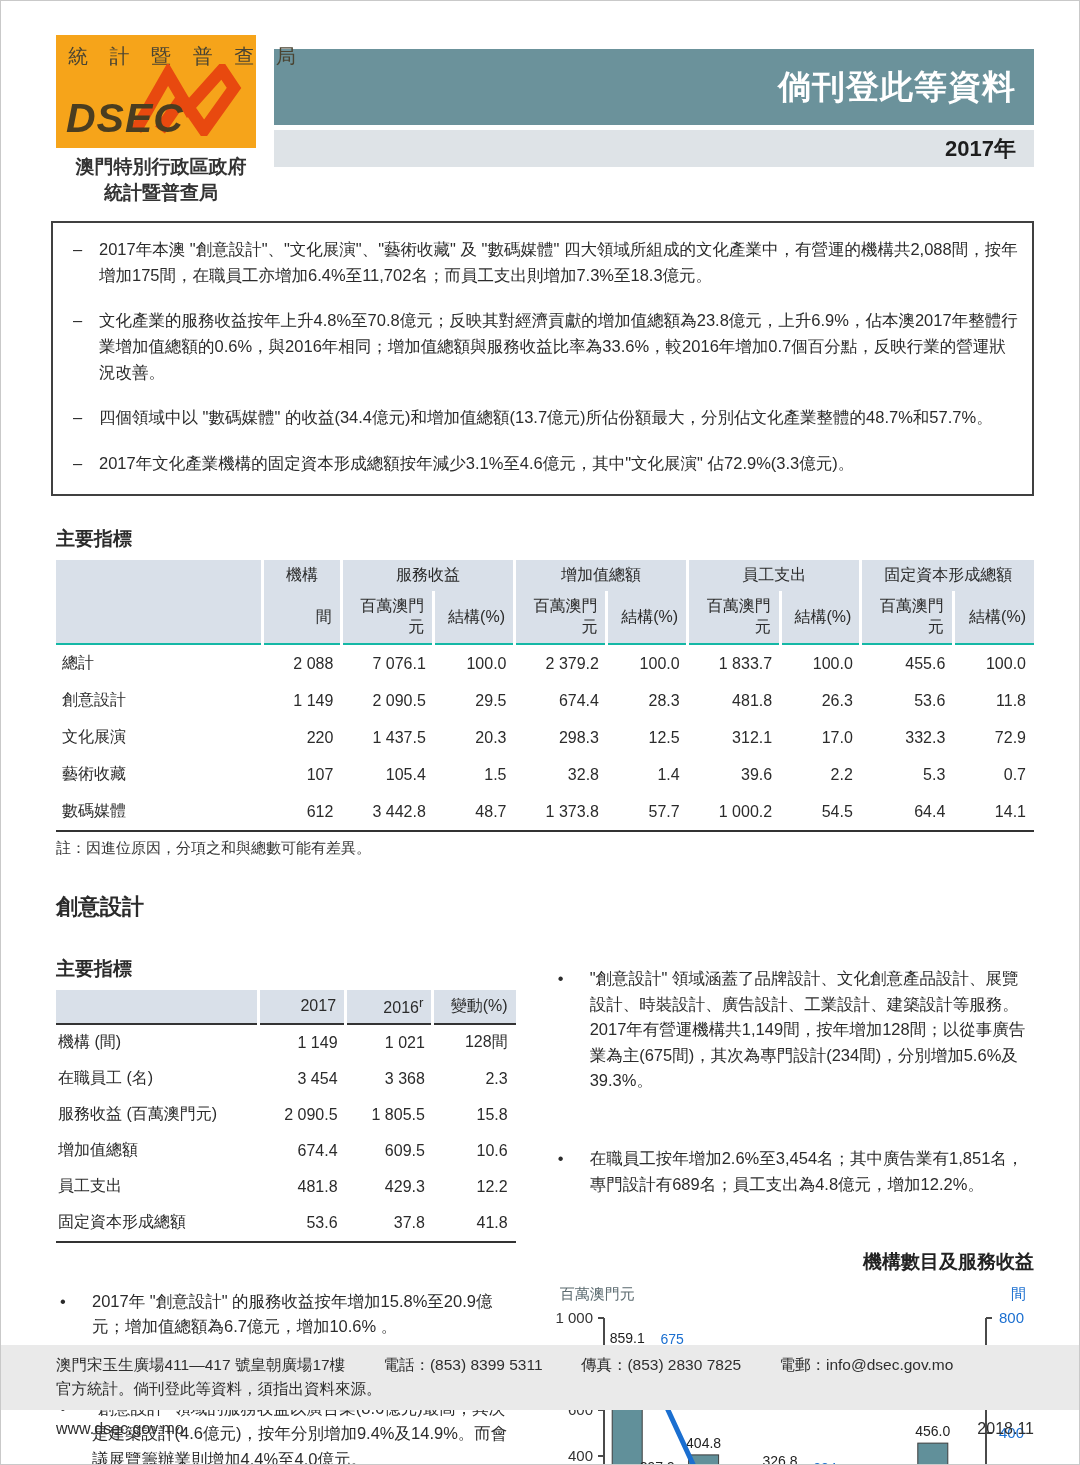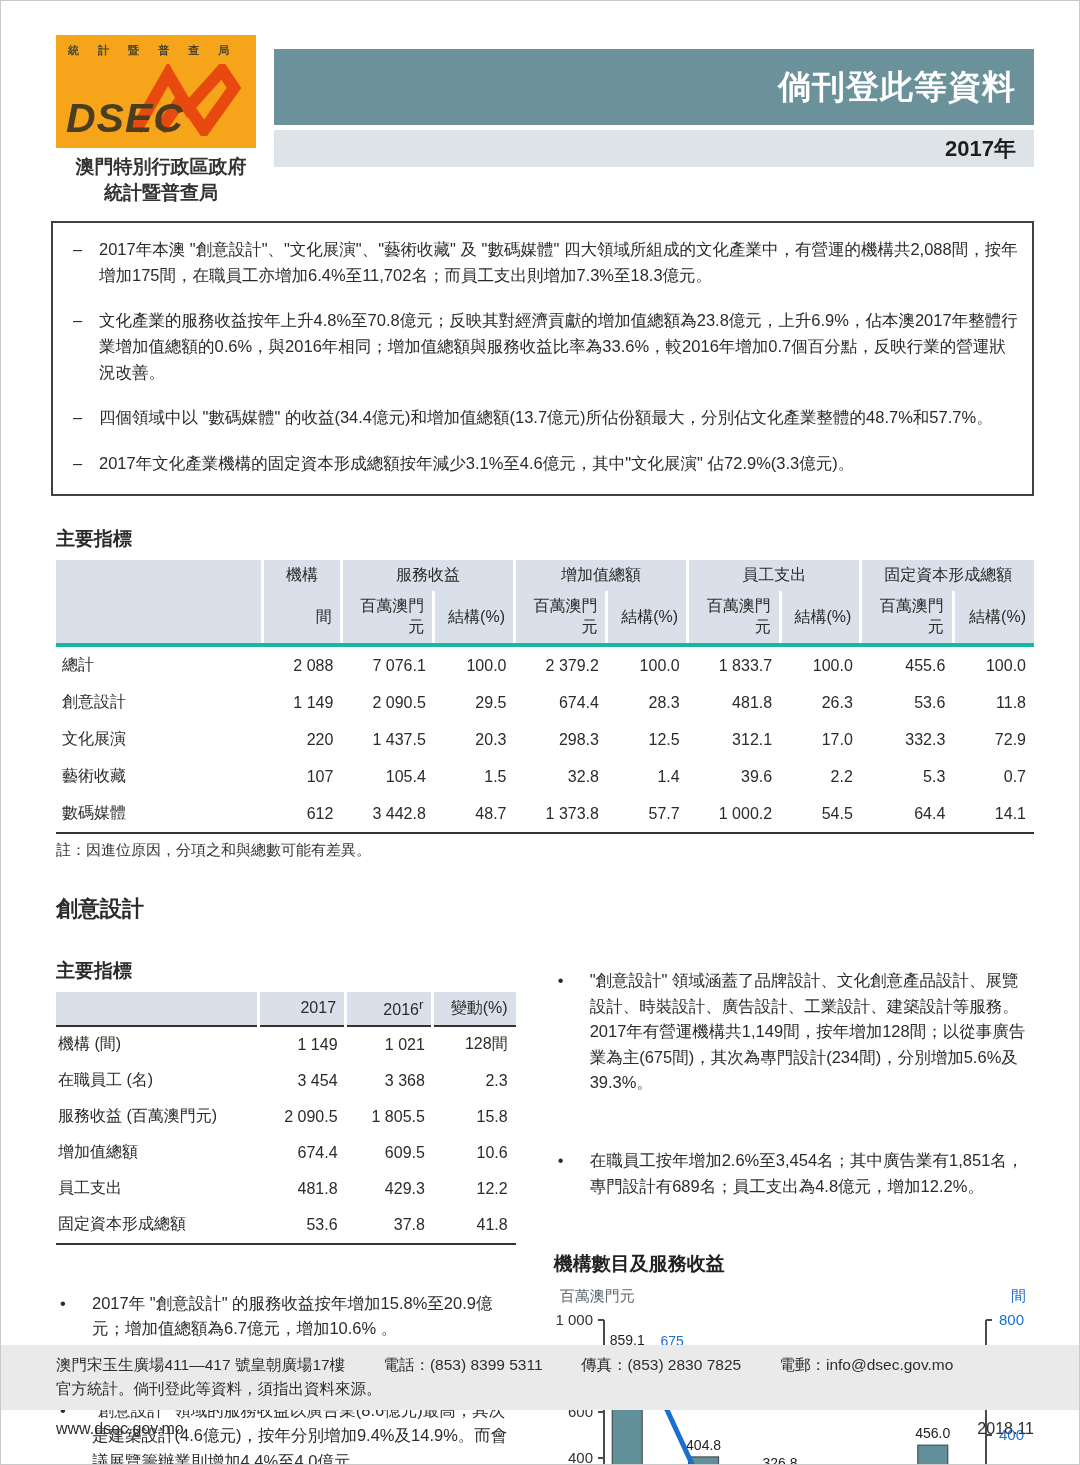--- a/index.html
+++ b/index.html
@@ -5,21 +5,21 @@
   * { margin:0; padding:0; box-sizing:border-box; }
   body { background:#888; font-family:"Liberation Sans","DejaVu Sans",sans-serif; }
   .page { width:1080px; height:1465px; background:#fff; margin:0 auto; position:relative;
           color:#2b2b2b; overflow:hidden; border:1px solid #c9c9c9; }
 
   
   .hdr { display:flex; padding:34px 45px 0 55px; }
   .logo-col { width:218px; flex:0 0 218px; }
   .logo-box { width:200px; height:113px; background:#F6A41A; padding:8px 10px 6px 12px;
               position:relative; }
-  .logo-top { font-size:11px; font-weight:bold; color:#4a4432; letter-spacing:8px; white-space:nowrap; }
+  .logo-top { font-size:20px; font-weight:normal; color:#4a4432; letter-spacing:8px; white-space:nowrap; }
   .logo-acronym { position:absolute; left:10px; bottom:6px; font-size:41px; font-weight:bold;
                   font-style:italic; color:#4a3d20; letter-spacing:1px; }
   .logo-zigzag { position:absolute; right:8px; bottom:8px; }
   .org-lines { margin-top:6px; text-align:center; width:210px; }
   .org-lines div { font-size:19px; font-weight:bold; color:#333; line-height:1.35; }
   .hdr-right { flex:1; padding-top:14px; }
   .title-bar { background:#6B929B; height:76px; display:flex; align-items:center;
                justify-content:flex-end; padding-right:18px; }
   .title-bar span { color:#fff; font-size:33px; font-weight:bold; letter-spacing:1px; }
   .year-bar { background:#DEE3E7; height:37px; margin-top:5px; display:flex; align-items:center;
@@ -37,21 +37,21 @@
   
   .sec-pad { padding:0 45px 0 55px; }
   .tbl-title { font-size:19px; font-weight:bold; margin:30px 0 8px; }
   table { border-collapse:collapse; width:100%; }
   .main-tbl th, .main-tbl td, .sub-tbl th, .sub-tbl td { font-size:16px; font-weight:normal; }
   .main-tbl thead th { background:#D9E0E9; padding:5px 6px; }
   .main-tbl thead tr.grp th { border-left:3px solid #fff; text-align:center; }
   .main-tbl thead tr.grp th:first-child { border-left:none; }
   .main-tbl thead tr.sub th { border-left:3px solid #fff; text-align:right; padding-right:8px; }
   .main-tbl thead tr.sub th:first-child { border-left:none; }
-  .main-tbl thead { border-bottom:4px solid #14b8a6; }
+  .main-tbl thead { border-bottom:2px solid #14b8a6; }
   .main-tbl tbody { border-bottom:2px solid #333; }
   .main-tbl tbody td { padding:8px 8px 8px 6px; }
   td.lbl { text-align:left; }
   td.num { text-align:right; }
   .tbl-note { font-size:15px; margin-top:7px; color:#333; }
 
   
   .section-title { font-size:22px; font-weight:bold; margin:34px 0 0; }
   .cols { display:flex; margin-top:4px; }
   .col-l { width:47%; flex:0 0 47%; }
@@ -60,21 +60,21 @@
   .sub-tbl thead th:first-child { border-left:none; }
   .sub-tbl thead { border-bottom:2px solid #333; }
   .sub-tbl tbody { border-bottom:2px solid #333; }
   .sub-tbl tbody td { padding:7.5px 8px 7.5px 2px; }
   .col-r ul.round li + li { margin-top:52px; }
   .left-bullets { margin-top:46px; }
   .left-bullets li + li { margin-top:56px; }
 
   
   .chart-wrap { margin-top:52px; }
-  .chart-title { text-align:left; font-size:19px; font-weight:bold; color:#222; }
+  .chart-title { text-align:right; font-size:19px; font-weight:bold; color:#222; }
   .axis-labels { display:flex; justify-content:space-between; padding:10px 8px 0 6px; }
   .axis-labels .al-left { font-size:15px; color:#5c6b70; }
   .axis-labels .al-right { font-size:15px; color:#1B6FD0; }
 
   
   .footer { position:absolute; left:0; right:0; bottom:0; }
   .foot-gray { background:#EAEAEA; margin:0 0 0 0; padding:8px 45px 9px 55px; font-size:15.5px;
                line-height:1.55; color:#2e2e2e; }
   .foot-gray .seg { margin-right:34px; }
   .foot-white { display:flex; justify-content:space-between; padding:10px 45px 26px 55px;

